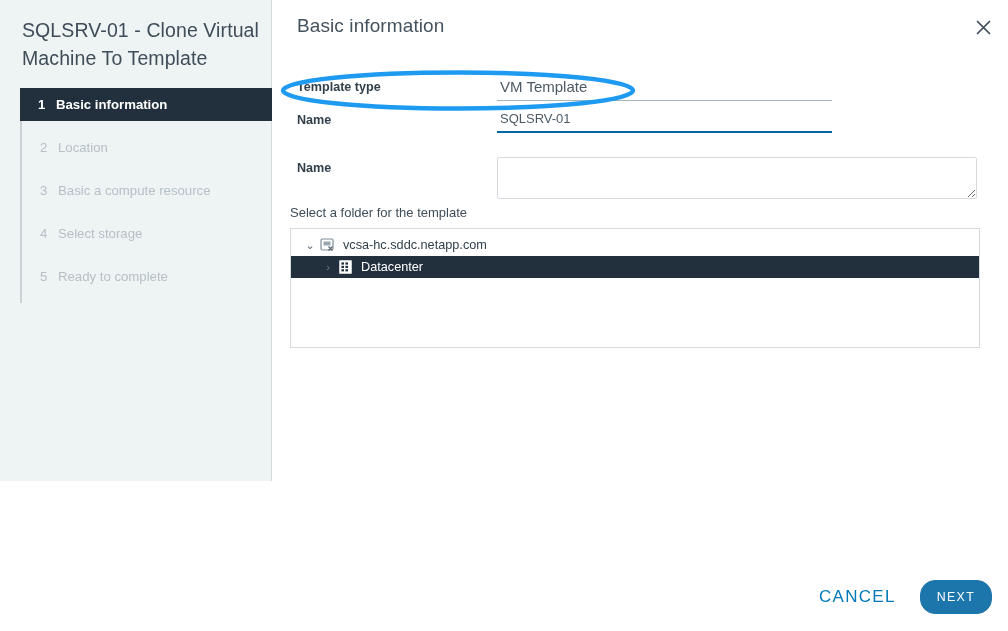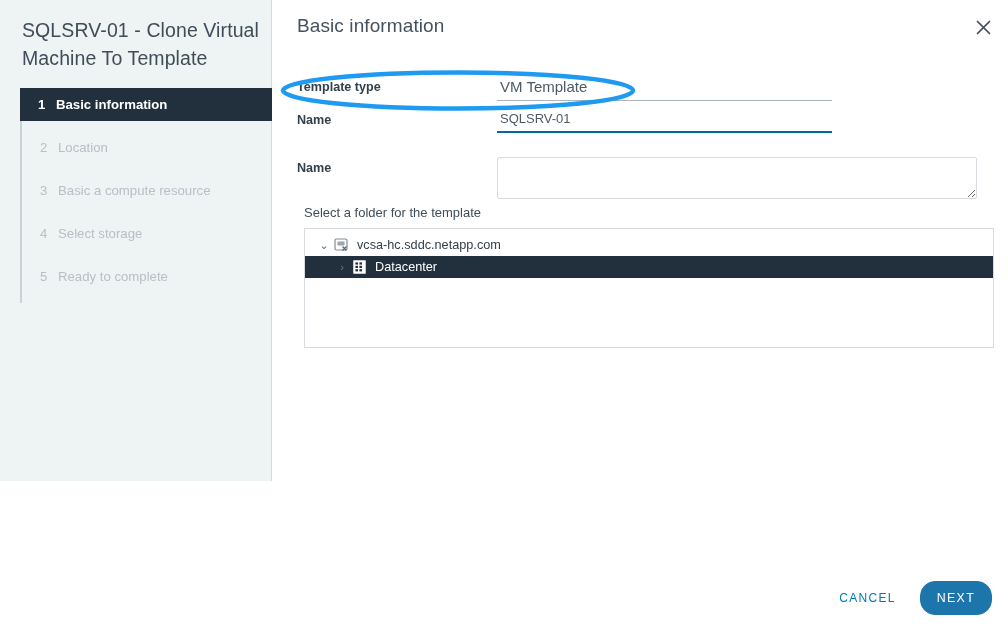--- a/index.html
+++ b/index.html
@@ -188,21 +188,21 @@
     font-family: "Liberation Sans", sans-serif;
     padding: 5px 6px;
     outline: none;
     resize: vertical;
     display: block;
   }
 
   
   #folder-section {
     position: absolute;
-    left: 32px;
+    left: 18px;
     top: 205px;
     width: 612px;
   }
 
   #folder-heading {
     font-size: 13px;
     font-weight: 400;
     color: #3f4d59;
     margin-bottom: 8px;
   }
@@ -266,21 +266,21 @@
     display: flex;
     align-items: center;
     gap: 14px;
   }
 
   #cancel-button {
     background: none;
     border: none;
     color: #0079b8;
     font-family: "Liberation Sans", sans-serif;
-    font-size: 12px;
+    font-size: 17px;
     letter-spacing: 1.3px;
     padding: 8px 10px;
     cursor: pointer;
   }
 
   #next-button {
     background: #1d76ab;
     border: 1px solid #1d76ab;
     border-radius: 15px;
     color: #ffffff;

